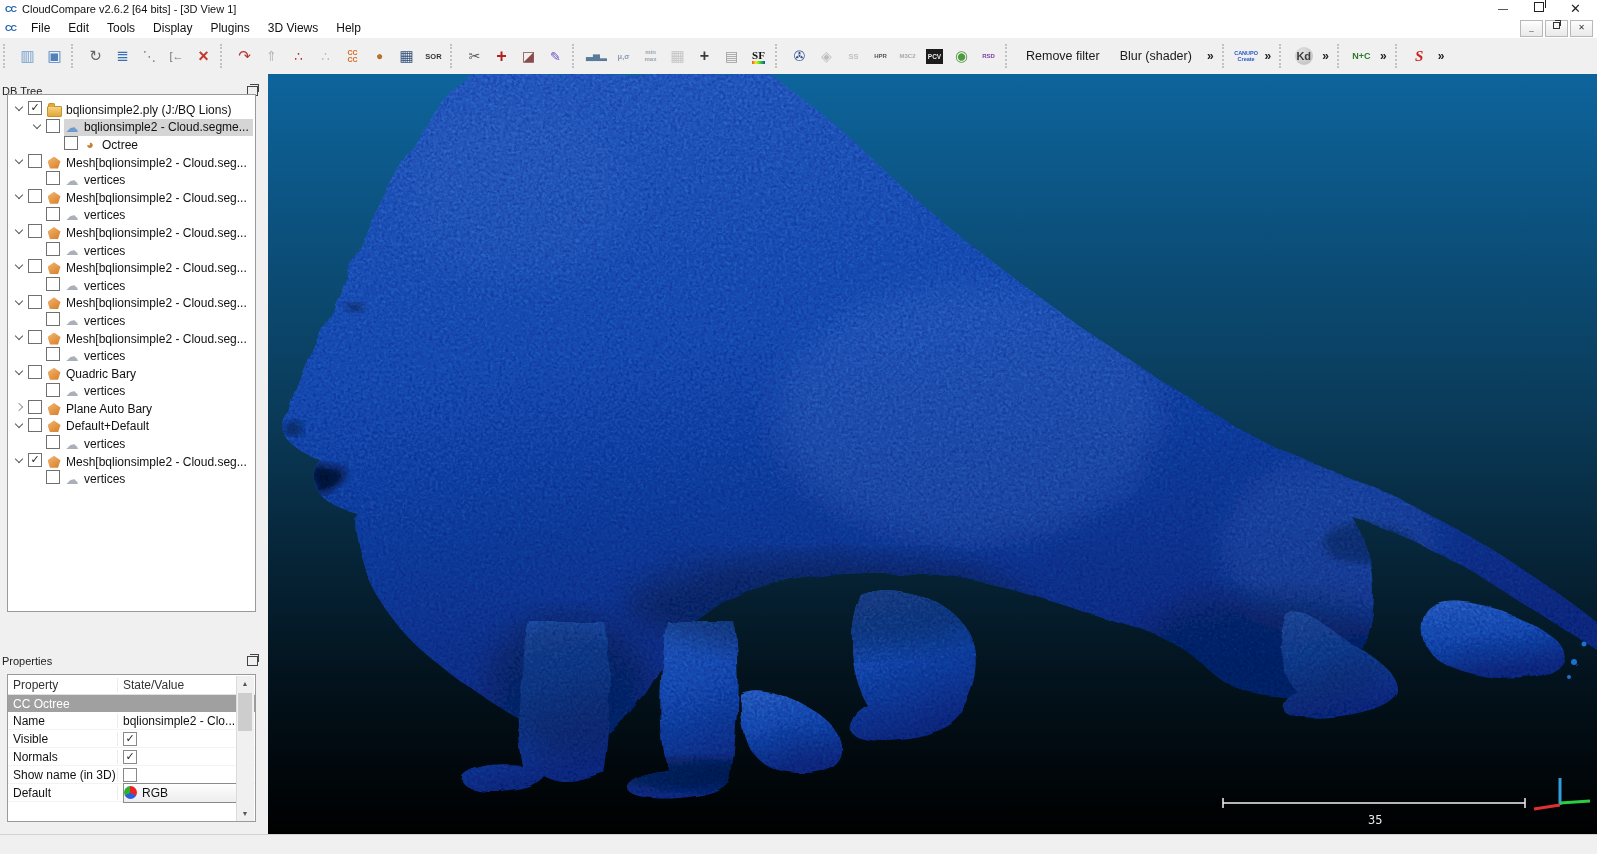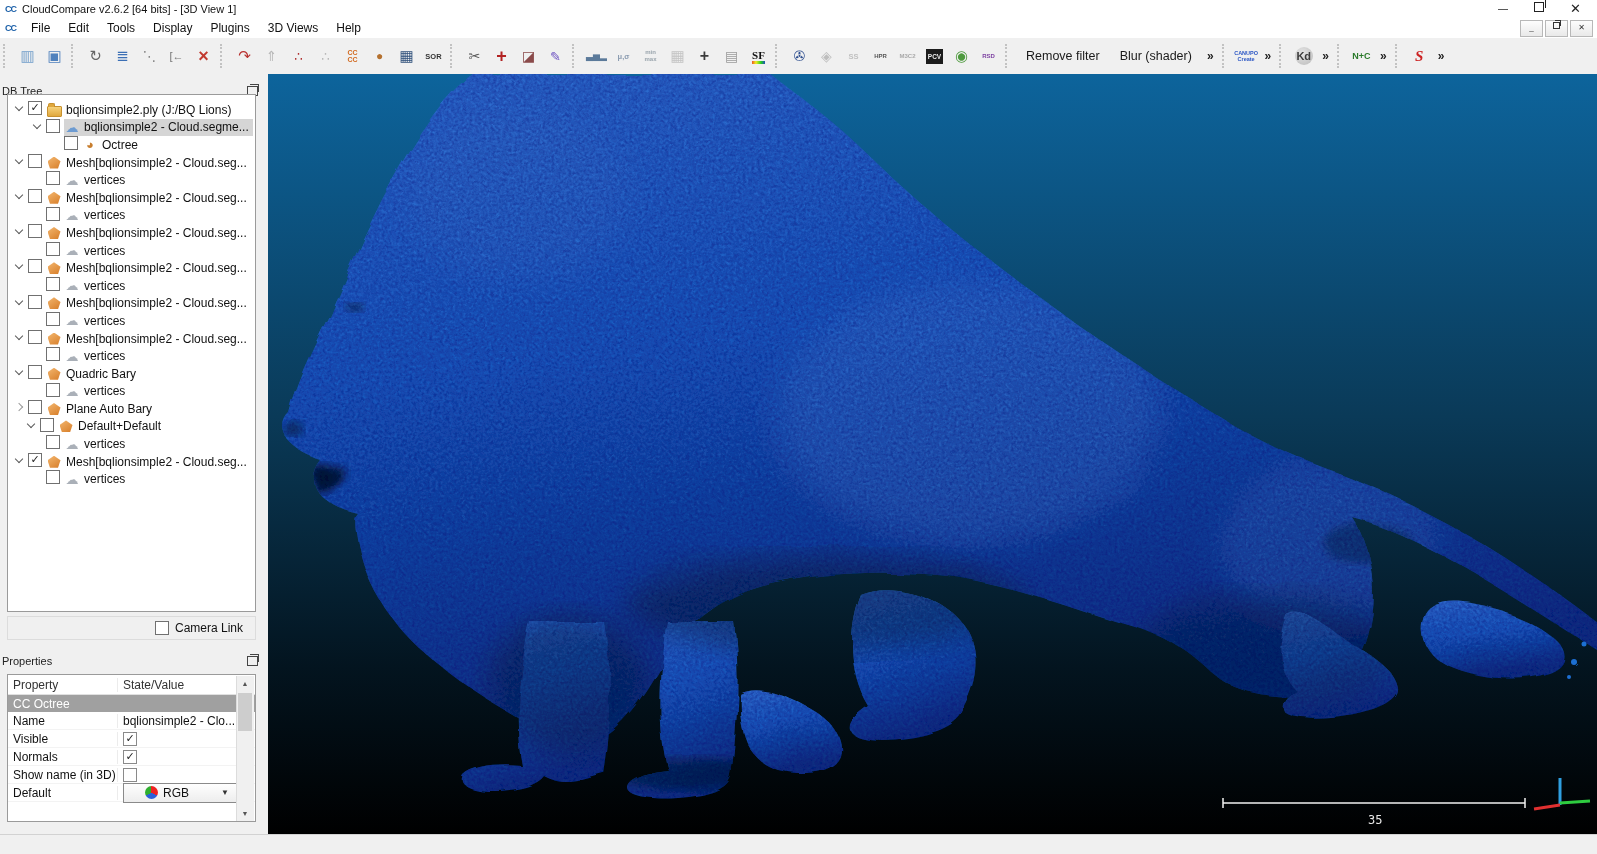--- a/index.html
+++ b/index.html
@@ -66,21 +66,21 @@
   .props-header-wrap{top:578px}
   .props-table{position:absolute;left:7px;top:600px;width:249px;height:148px;background:#fff;border:1px solid #9a9a9a;box-sizing:border-box;font-size:12px;color:#111;overflow:hidden}
   .prow{height:17px;display:flex;align-items:center;border-bottom:1px solid #f3f3f3}
   .prow.header{height:19px;border-bottom:1px solid #e0e0e0;color:#333}
   .pcell1{width:110px;padding-left:5px;box-sizing:border-box;border-right:1px solid #ececec;white-space:nowrap;overflow:hidden}
   .pcell2{flex:1;padding-left:5px;white-space:nowrap;overflow:hidden;display:flex;align-items:center}
   .prow.section{background:#a0a0a0;color:#fff;border-bottom:none}
   .prow.section .pcell1{border-right:none;width:auto}
   .pcb{width:12px;height:12px;border:1px solid #8a8a8a;background:#fff;font-size:11px;line-height:11px;text-align:center;color:#222}
   .pcb.checked::before{content:"✓"}
-  .dd{flex:1;height:18px;margin-right:4px;border:1px solid #8a8a8a;background:linear-gradient(#fefefe,#ededed);display:flex;align-items:center;padding:0 21px;gap:5px}
+  .dd{flex:1;height:18px;margin-right:4px;border:1px solid #8a8a8a;background:linear-gradient(#fefefe,#ededed);display:flex;align-items:center;padding:0 0;gap:5px}
   .rgb-icon{width:13px;height:13px;border-radius:50%;background:conic-gradient(#e22 0 120deg,#2b5fd9 0 240deg,#2faf2f 0)}
   .dd-arrow{margin-left:auto;font-size:8px;color:#333}
   .pscroll{position:absolute;right:1px;top:1px;width:17px;height:146px;background:#f0f0f0;border-left:1px solid #dcdcdc}
   .sarrow{position:absolute;left:0;width:16px;height:16px;font-size:7px;text-align:center;line-height:16px;color:#555}
   .sarrow.up{top:0}.sarrow.down{bottom:0}
   .sthumb{position:absolute;left:1px;top:17px;width:14px;height:38px;background:#cdcdcd}
 
   
   .viewport{position:absolute;left:268px;top:74px;width:1329px;height:761px;background:#000}
   .viewport svg{display:block}
@@ -438,21 +438,21 @@
         <div class="trow" style="padding-left: 4px;">
           <span class="exp closed"></span>
           <span class="cb"></span>
           <span class="hl">
             <span class="ticon">
               <span class="icon-mesh"></span>
             </span>
             <span class="tlabel">Plane Auto Bary</span>
           </span>
         </div>
-        <div class="trow" style="padding-left: 16px;">
+        <div class="trow" style="padding-left: 4px;">
           <span class="exp open"></span>
           <span class="cb"></span>
           <span class="hl">
             <span class="ticon">
               <span class="icon-mesh"></span>
             </span>
             <span class="tlabel">Default+Default</span>
           </span>
         </div>
         <div class="trow" style="padding-left: 22px;">
@@ -479,24 +479,20 @@
           <span class="exp "></span>
           <span class="cb"></span>
           <span class="hl">
             <span class="ticon">
               <span class="glyph-cloud-gray">☁</span>
             </span>
             <span class="tlabel">vertices</span>
           </span>
         </div>
       </div>
-    <div class="camera-row">
-      <span class="cb"></span>
-      <span>Camera Link</span>
-    </div>
     <div class="panel-header props-header-wrap">
       <span>Properties</span>
       <span class="float-icon"></span>
     </div>
     <div class="props-table">
       <div id="props-rows">
           <div class="prow header">
             <span class="pcell1">Property</span>
             <span class="pcell2">State/Value</span>
           </div>

